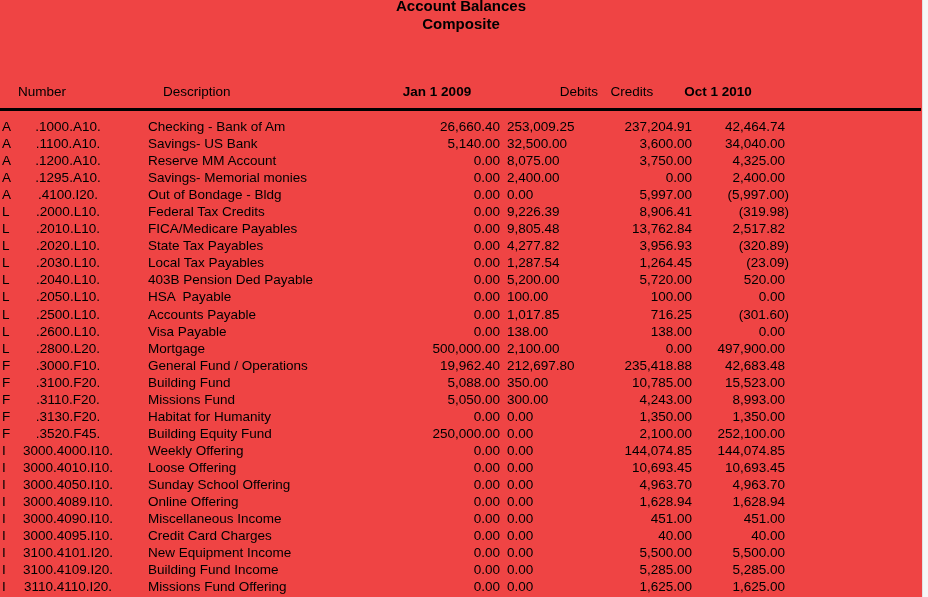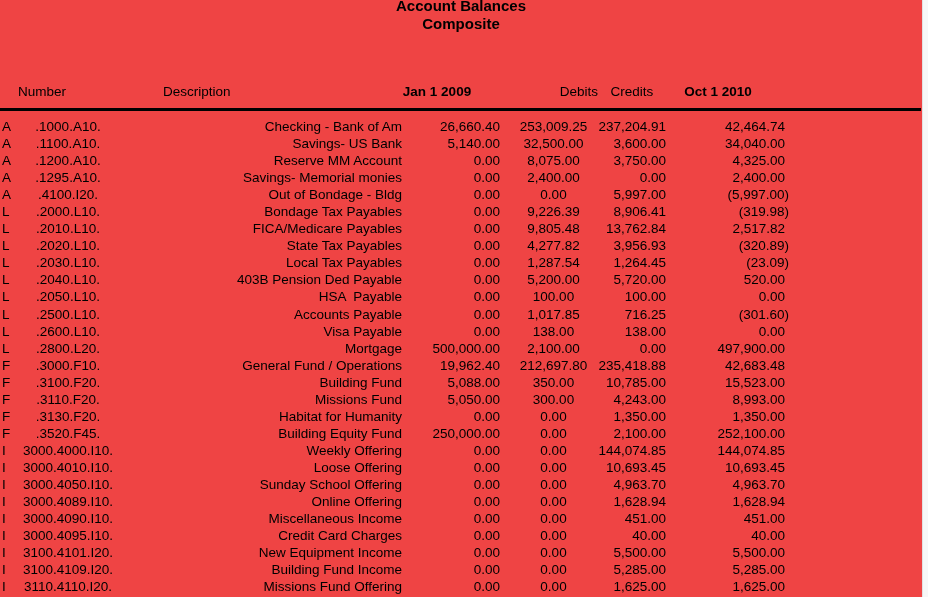--- a/index.html
+++ b/index.html
@@ -71,24 +71,24 @@
   .acct-row {
     position: relative;
     height: 17.06px;
     line-height: 17.06px;
     font-size: 13.5px;
     white-space: nowrap;
   }
   .acct-row span { position: absolute; top: 0; }
   .c-type { left: 2px;   width: 14px; }
   .c-num  { left: 16px;  width: 104px; text-align: center; }
-  .c-desc { left: 172px; width: 230px; white-space: pre; text-align: right; }
+  .c-desc { left: 148px; width: 230px; white-space: pre; }
   .c-v1   { left: 385px; width: 122px; text-align: right; padding-right: 7px; box-sizing: border-box; }
-  .c-v2   { left: 507px; width: 100px; text-align: center; padding-right: 7px; box-sizing: border-box; }
-  .c-v3   { left: 581px; width: 92px;  text-align: right; padding-right: 7px; box-sizing: border-box; }
+  .c-v2   { left: 507px; width: 100px; text-align: left; padding-right: 7px; box-sizing: border-box; }
+  .c-v3   { left: 607px; width: 92px;  text-align: right; padding-right: 7px; box-sizing: border-box; }
   .c-v4   { left: 699px; width: 93px;  text-align: right; padding-right: 7px; box-sizing: border-box; }
   
   .acct-row span.neg { padding-right: 3px; }
 </style>
 </head>
 <body>
 
 <div id="report-page">
 
   <div id="report-title-block">
@@ -152,21 +152,21 @@
     <span class="c-desc">Out of Bondage - Bldg</span>
     <span class="c-v1">0.00</span>
     <span class="c-v2">0.00</span>
     <span class="c-v3">5,997.00</span>
     <span class="c-v4 neg">(5,997.00)</span>
   </div>
 
   <div class="acct-row">
     <span class="c-type">L</span>
     <span class="c-num">.2000.L10.</span>
-    <span class="c-desc">Bondage Tax Payables</span>
+    <span class="c-desc">Federal Tax Credits</span>
     <span class="c-v1">0.00</span>
     <span class="c-v2">9,226.39</span>
     <span class="c-v3">8,906.41</span>
     <span class="c-v4 neg">(319.98)</span>
   </div>
 
   <div class="acct-row">
     <span class="c-type">L</span>
     <span class="c-num">.2010.L10.</span>
     <span class="c-desc">FICA/Medicare Payables</span>

